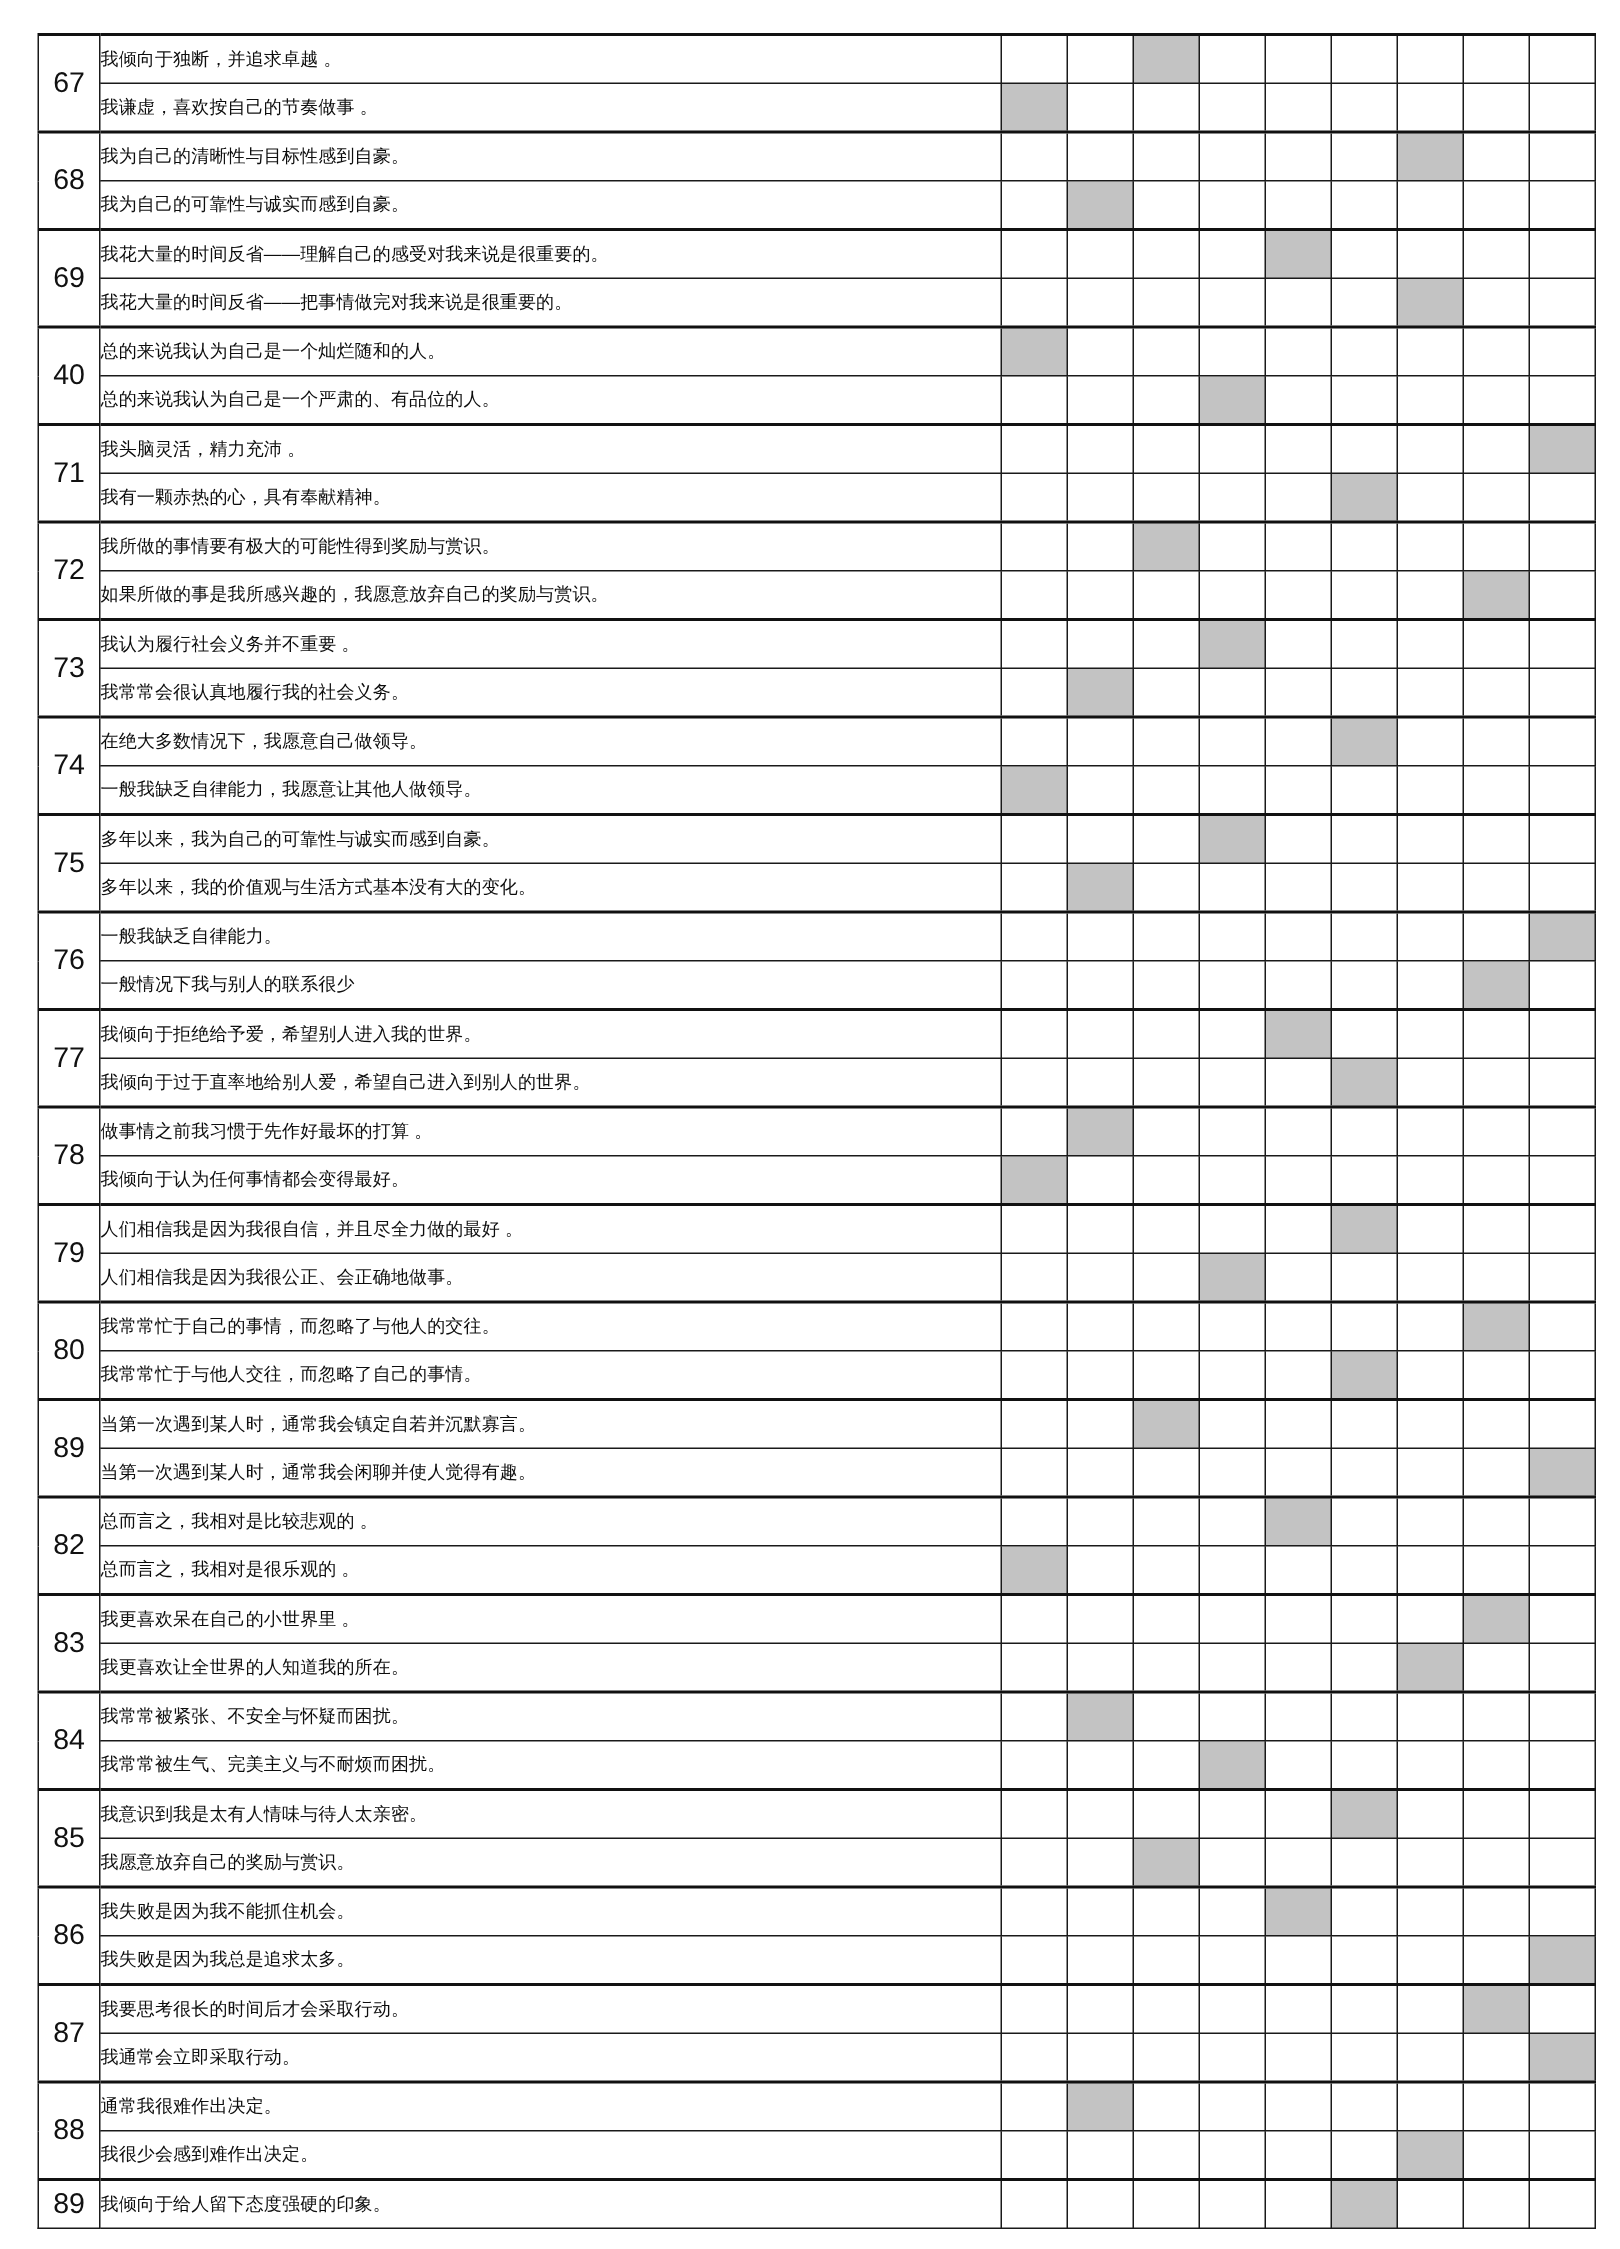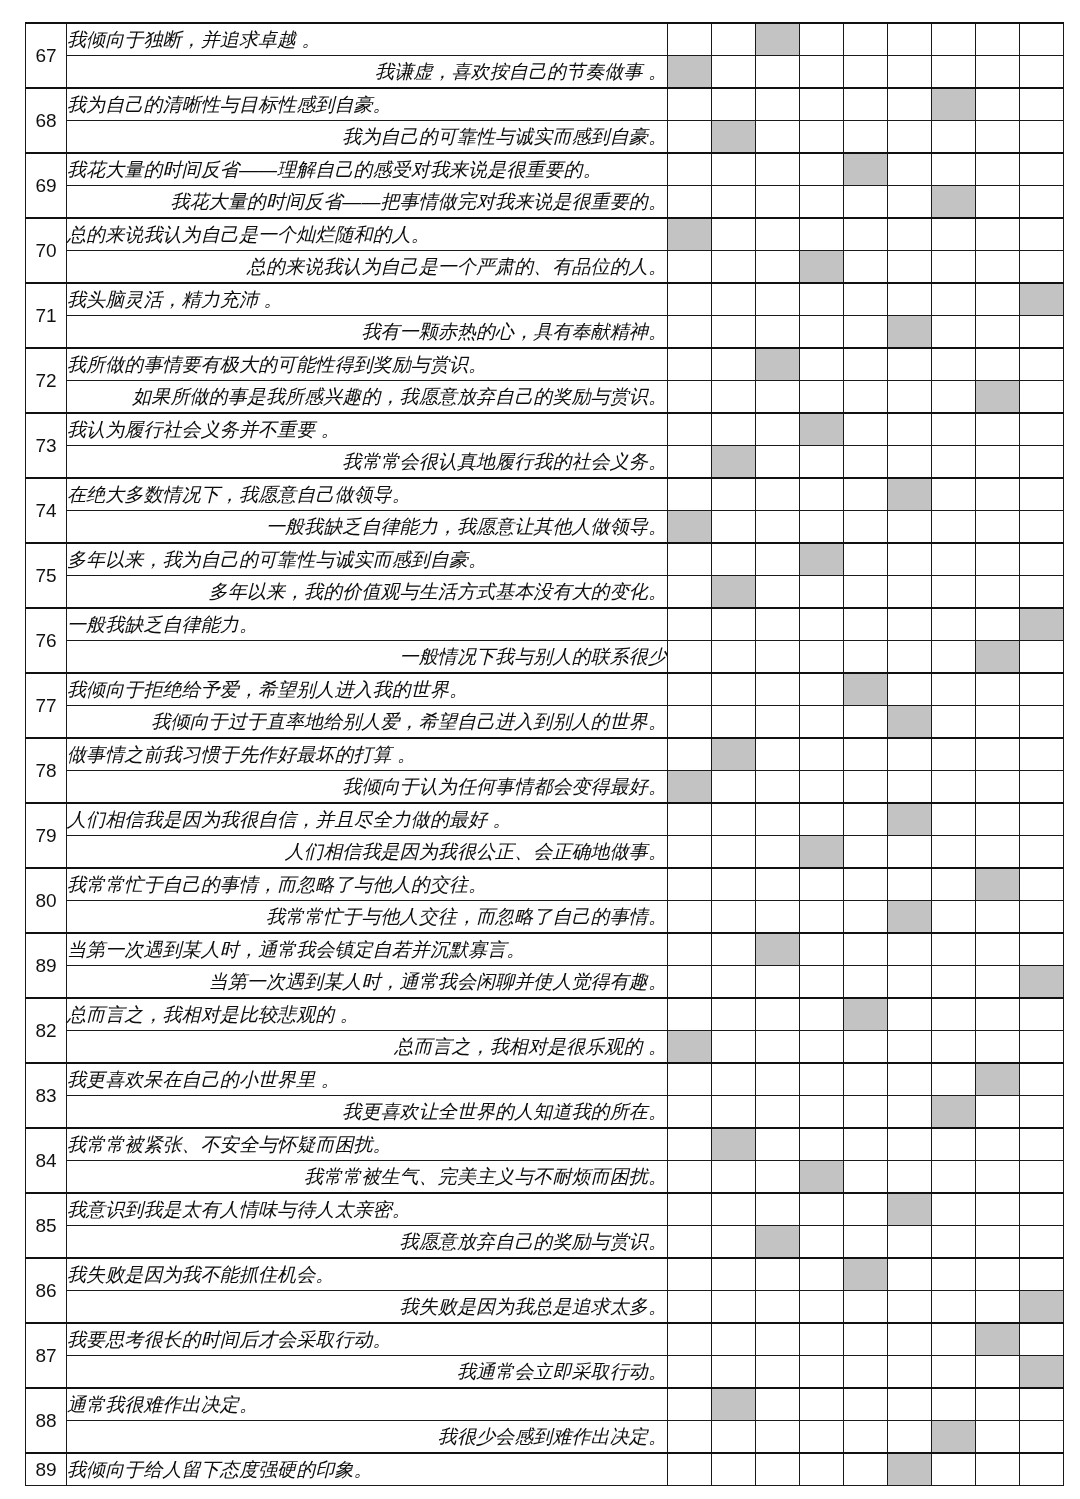--- a/index.html
+++ b/index.html
@@ -40,33 +40,32 @@
     vertical-align: middle;
     font-size: 19px;
     color: #111111;
     font-family: "Liberation Sans", "DejaVu Sans", sans-serif;
   }
   td.textcell {
     width: 600px;
     height: 31px;
     padding-left: 7px;
     padding-right: 3px;
-    font-size: 19px;
+    font-size: 12px;
     line-height: 31px;
     white-space: nowrap;
     overflow: hidden;
     color: #0d0d0d;
     letter-spacing: 0.1px;
     border-top-width: 1.1px;
     border-bottom-width: 1.1px;
-    font-style: italic;
   }
   
   tr.rowA td.textcell { border-bottom-width: 1.1px; }
-  tr.rowB td.textcell { border-top-width: 1.1px; text-align: right; }
+  tr.rowB td.textcell { border-top-width: 1.1px; }
 
   
   tr.groupstart td { border-top: 2.3px solid #111111; }
 
   td.optcell {
     width: 43px;
     height: 31px;
     border-width: 1.6px;
   }
   td.optcell.on {
@@ -148,21 +147,21 @@
           <td class="optcell"></td>
           <td class="optcell"></td>
           <td class="optcell"></td>
           <td class="optcell"></td>
           <td class="optcell"></td>
           <td class="optcell on"></td>
           <td class="optcell"></td>
           <td class="optcell"></td>
         </tr>
         <tr class="rowA groupstart">
-          <td class="numcell" rowspan="2">70</td>
+          <td class="numcell" rowspan="2">40</td>
           <td class="textcell">总的来说我认为自己是一个灿烂随和的人。</td>
           <td class="optcell on"></td>
           <td class="optcell"></td>
           <td class="optcell"></td>
           <td class="optcell"></td>
           <td class="optcell"></td>
           <td class="optcell"></td>
           <td class="optcell"></td>
           <td class="optcell"></td>
           <td class="optcell"></td>

